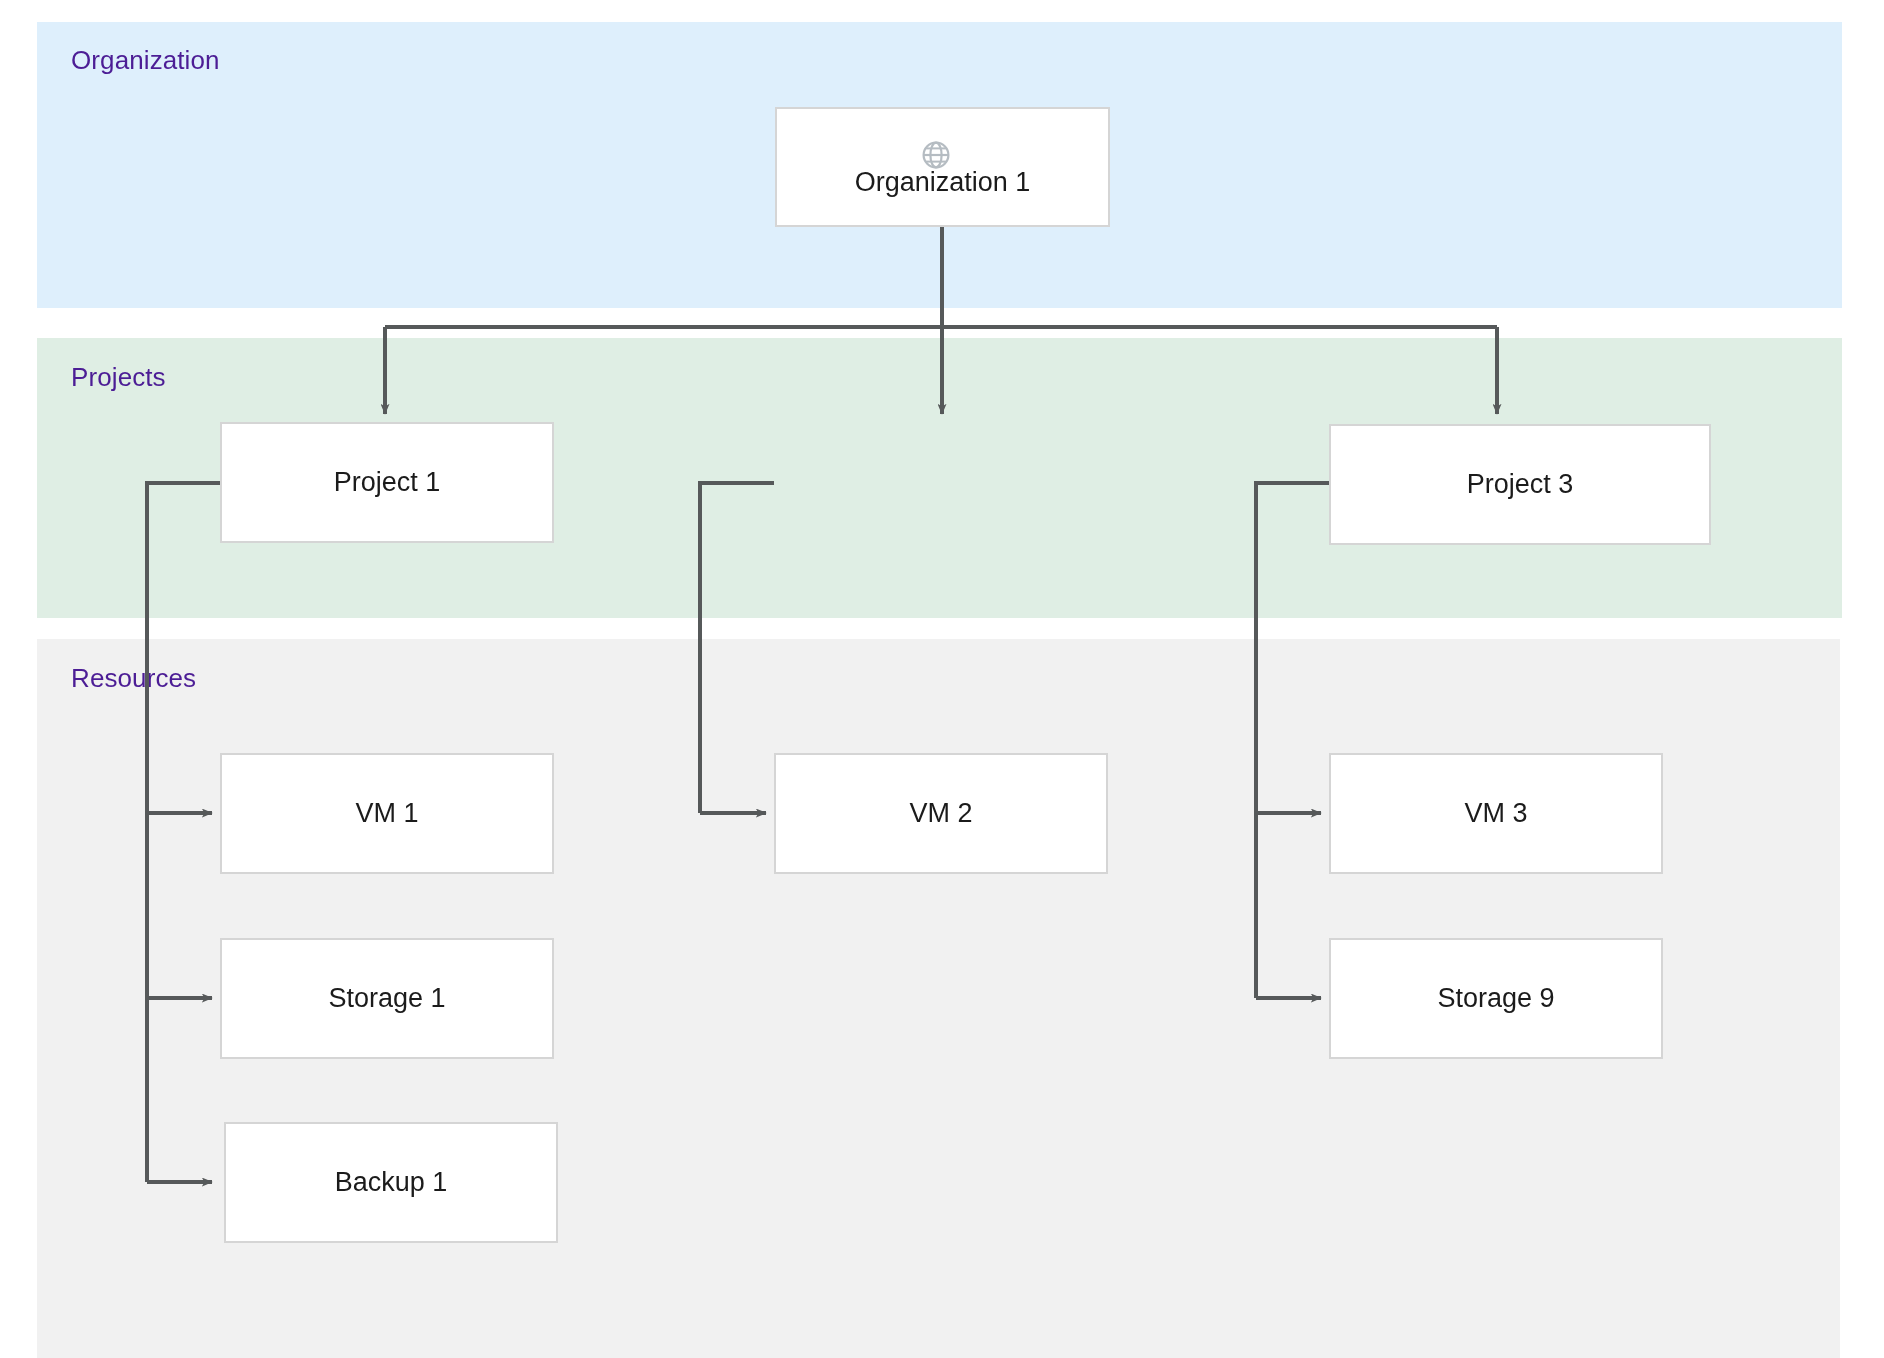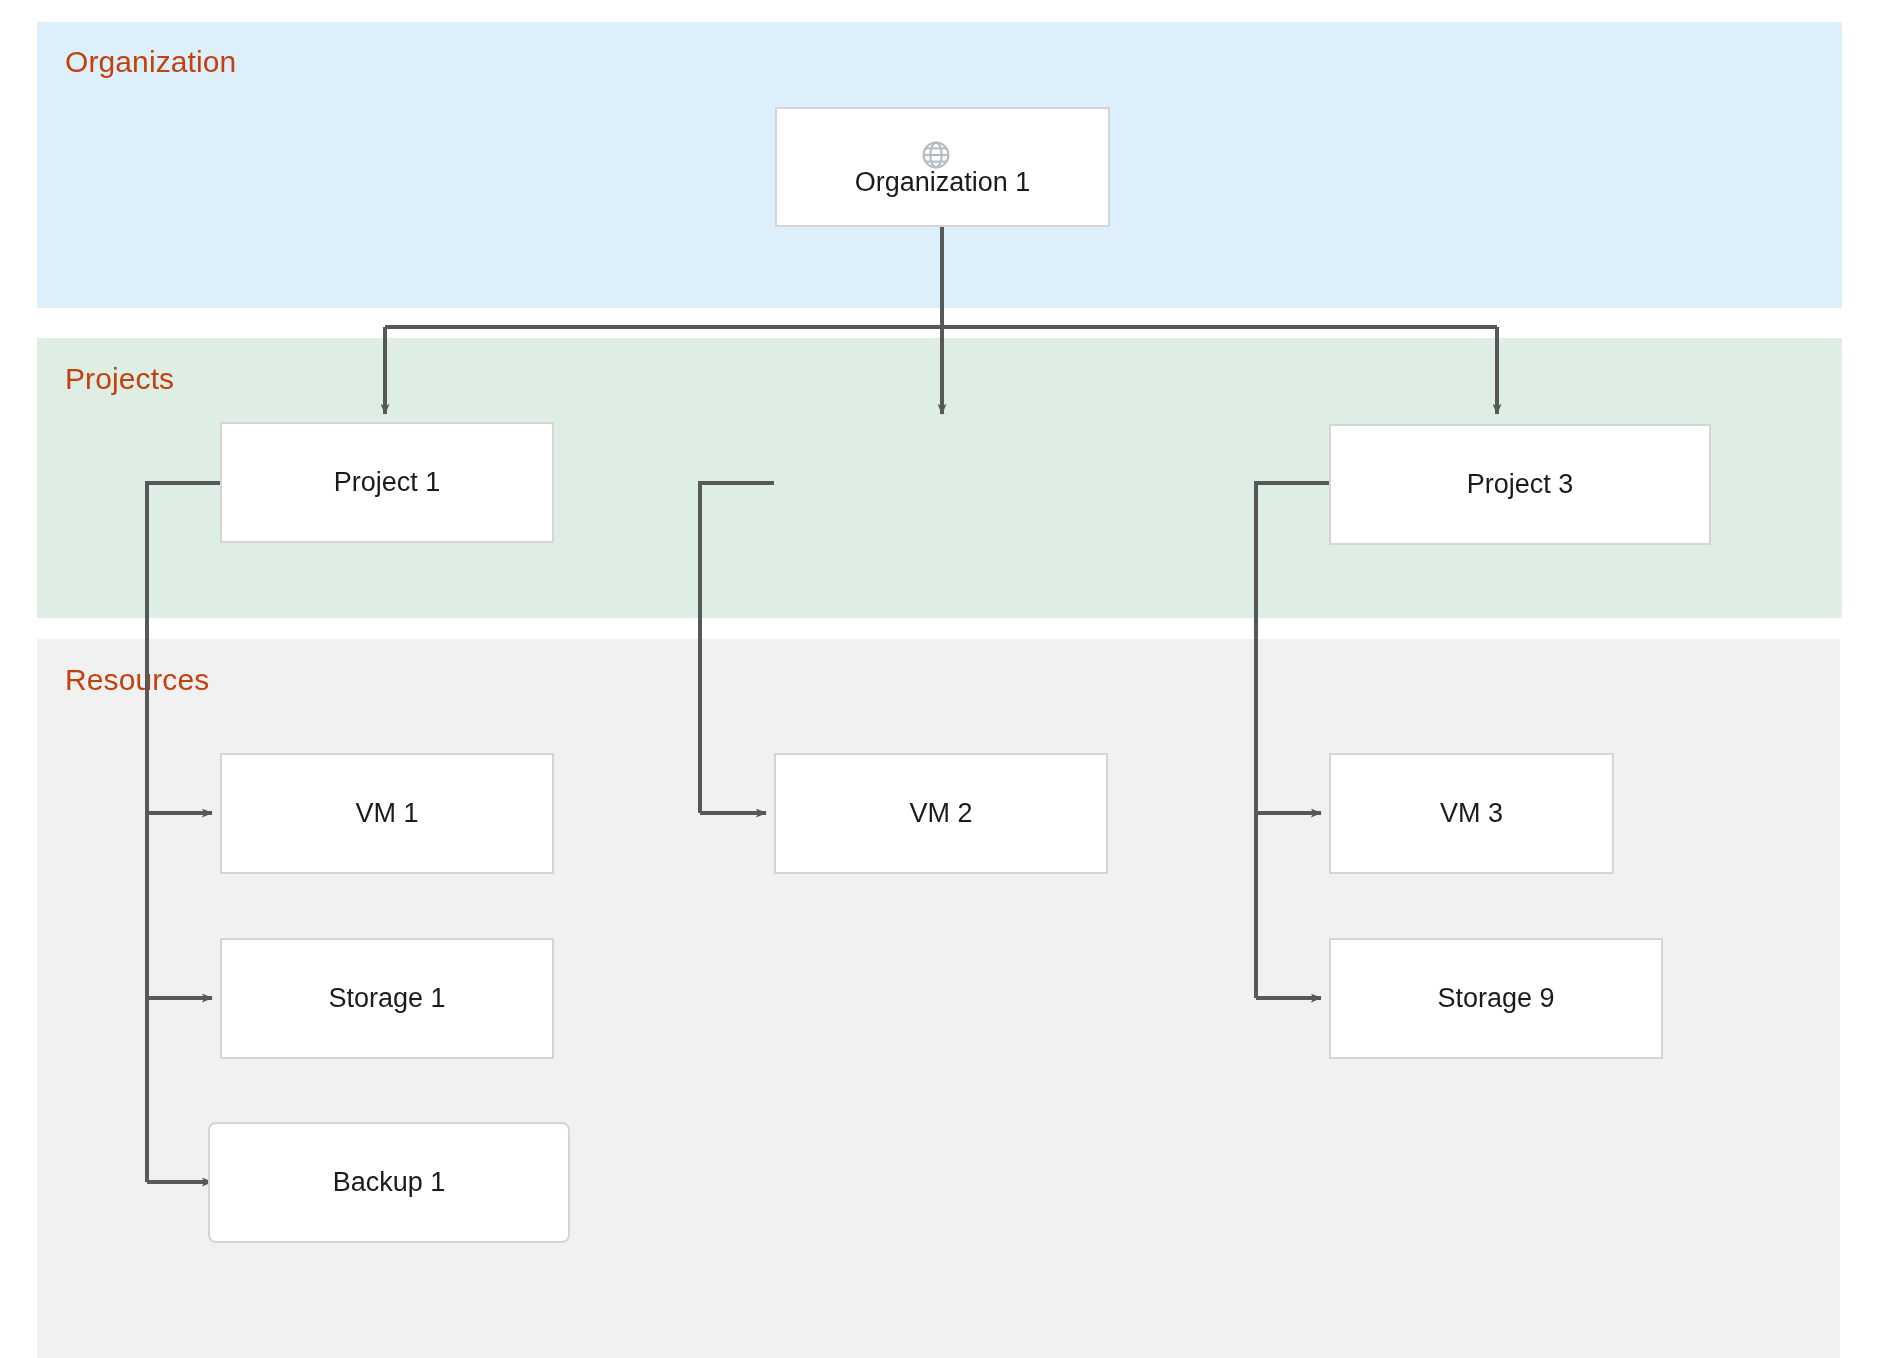--- a/index.html
+++ b/index.html
@@ -45,24 +45,25 @@
   #band-resources {
     left: 37px;
     top: 639px;
     width: 1803px;
     height: 719px;
     background: #f1f1f1;
   }
 
   .band-label {
     position: absolute;
-    font-size: 30px;
-    color: #c2410c;
+    font-size: 26px;
+    color: #4c1d95;
     letter-spacing: 0.1px;
     white-space: nowrap;
+    margin-left: 6px;
   }
   #label-organization { left: 65px; top: 45px; }
   #label-projects     { left: 65px; top: 362px; }
   #label-resources    { left: 65px; top: 663px; }
 
   
   #connectors {
     position: absolute;
     left: 0;
     top: 0;
@@ -107,23 +108,23 @@
   }
 
   
   #node-project-1 { left: 220px;  top: 422px; width: 334px; height: 121px; }
   #node-project-2 { left: 774px;  top: 422px; width: 334px; height: 121px; }
   #node-project-3 { left: 1329px; top: 424px; width: 382px; height: 121px; }
 
   
   #node-vm-1      { left: 220px;  top: 753px;  width: 334px; height: 121px; }
   #node-storage-1 { left: 220px;  top: 938px;  width: 334px; height: 121px; }
-  #node-backup-1  { left: 208px;  top: 1122px; width: 362px; height: 121px; border-radius: 8px; }
+  #node-backup-1  { left: 224px;  top: 1122px; width: 334px; height: 121px; }
   #node-vm-2      { left: 774px;  top: 753px;  width: 334px; height: 121px; }
-  #node-vm-3      { left: 1329px; top: 753px;  width: 285px; height: 121px; }
+  #node-vm-3      { left: 1329px; top: 753px;  width: 334px; height: 121px; }
   #node-storage-3 { left: 1329px; top: 938px;  width: 334px; height: 121px; }
 </style>
 </head>
 <body>
 
 <div id="diagram-root">
 
   <div class="band" id="band-organization"></div>
   <div class="band" id="band-projects"></div>
   <div class="band" id="band-resources"></div>

